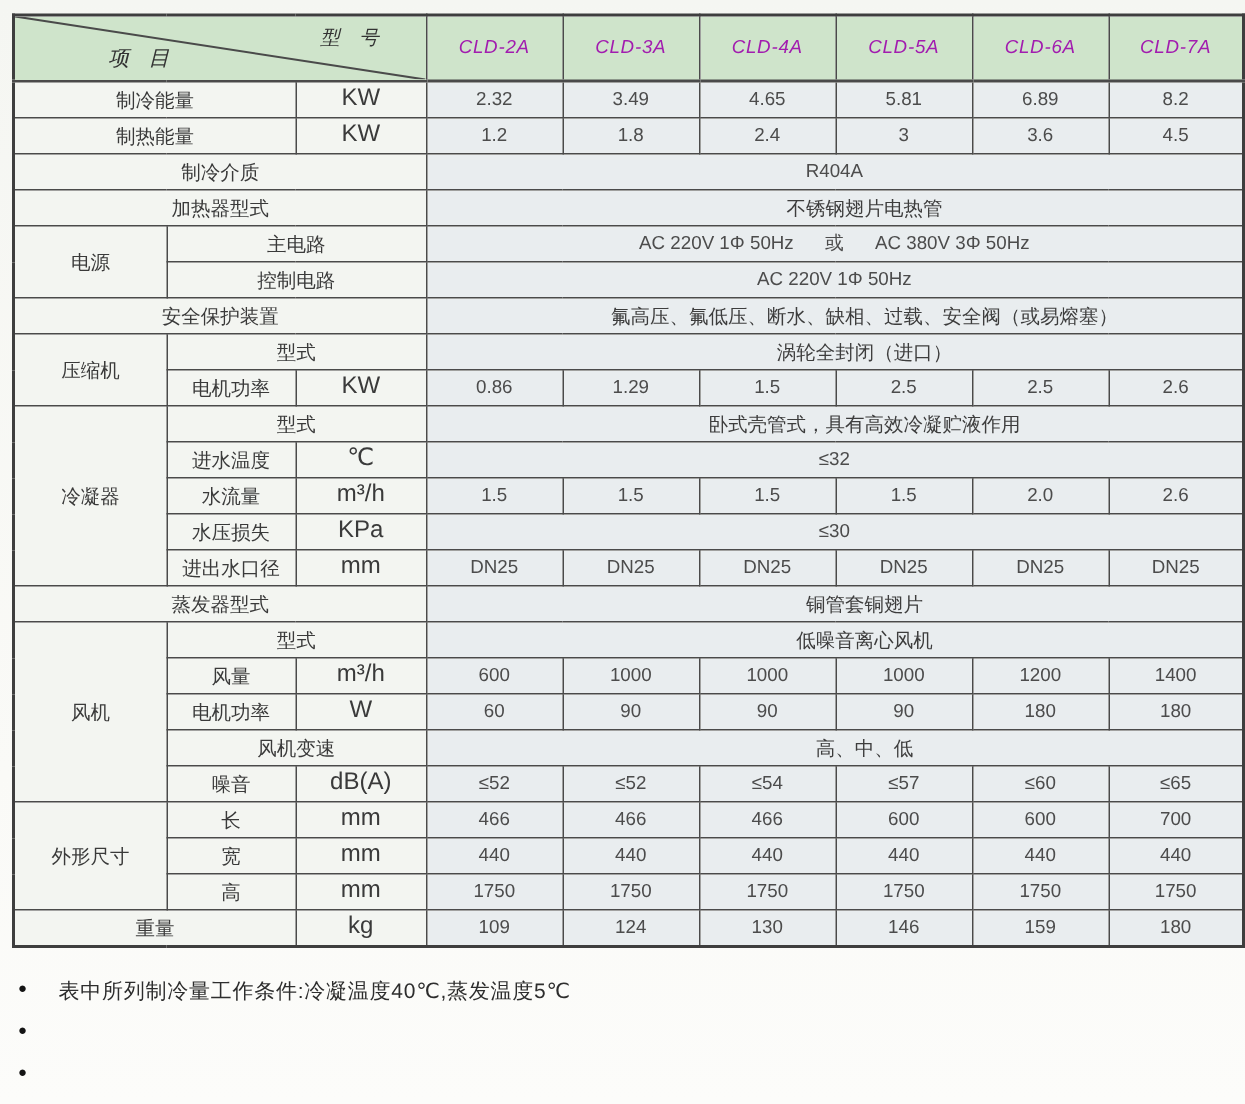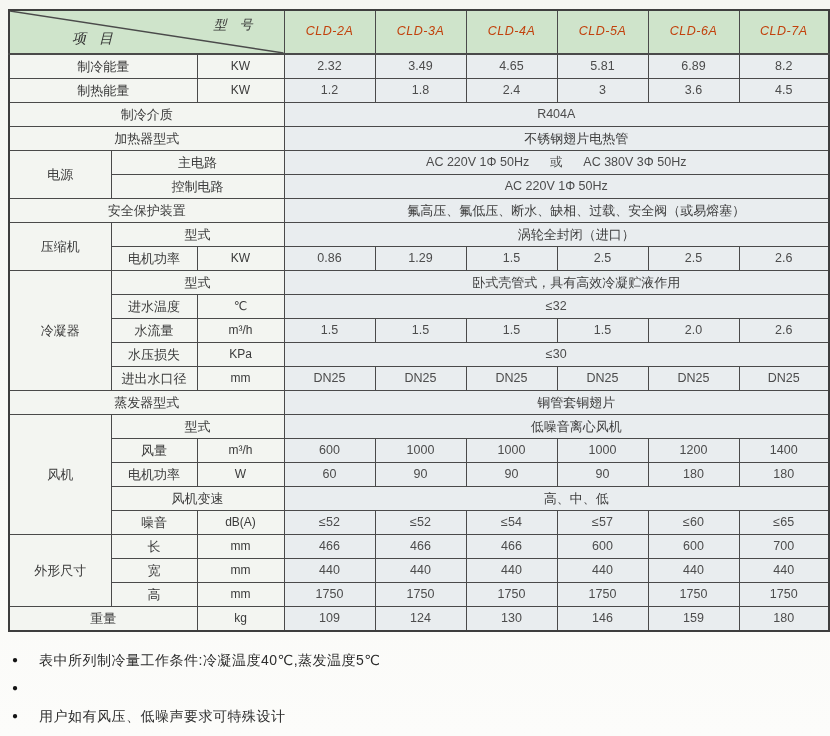--- a/index.html
+++ b/index.html
@@ -17,27 +17,27 @@
   }
   td{
     border:1px solid #4a4a4a;
     text-align:center;vertical-align:middle;
     padding:0;color:#3a3a3a;font-size:13px;height:23px;line-height:1.05;
     overflow:hidden;
   }
   tr{height:23px;}
   tr.hr{height:44px;}
   tr.hr td{border-bottom-width:2px;font-style:italic;}
-  td.hdr{background:#cfe4cb;font-size:12.5px;letter-spacing:.5px;color:#c2410c;}
+  td.hdr{background:#cfe4cb;font-size:12.5px;letter-spacing:.5px;color:#a21caf;}
   td.diag{background:#cfe4cb;position:relative;}
   svg.dline{position:absolute;left:0;top:0;width:100%;height:100%;display:block;}
   .corner-model{position:absolute;top:7px;right:18px;letter-spacing:13px;font-size:13px;color:#333;}
   .corner-item{position:absolute;bottom:7px;left:62px;letter-spacing:13px;font-size:14px;color:#333;}
   td.lbl,td.grp,td.unit{background:#f3f5f1;}
-  td.unit{font-size:12px;}
+  td.unit{font-size:16px;}
   td.val{background:#e9edef;color:#4c4c4c;font-size:12.5px;}
   td.val.cn{font-size:13px;color:#3d3d3d;padding-left:40px;}
   td.val.pre{white-space:pre;text-align:center;}
   .notes{position:absolute;left:12px;top:651px;width:760px;}
   .note{display:flex;align-items:flex-start;margin-bottom:10px;}
   .bullet{width:27px;flex:0 0 27px;font-size:10px;line-height:18px;color:#141414;}
   .note-text{font-size:14px;line-height:18px;color:#2d2d2d;letter-spacing:.5px;}
 </style>
 </head>
 <body>
@@ -278,17 +278,16 @@
 <div class="notes">
   <div class="note">
     <span class="bullet">●</span>
     <span class="note-text">表中所列制冷量工作条件:冷凝温度40℃,蒸发温度5℃</span>
   </div>
   <div class="note">
     <span class="bullet">●</span>
   </div>
   <div class="note">
     <span class="bullet">●</span>
-    <span class="note-text">用户如有风压、低噪声要求可特殊设计</span>
   </div>
 </div>
 
 </div>
 
 </body></html>

